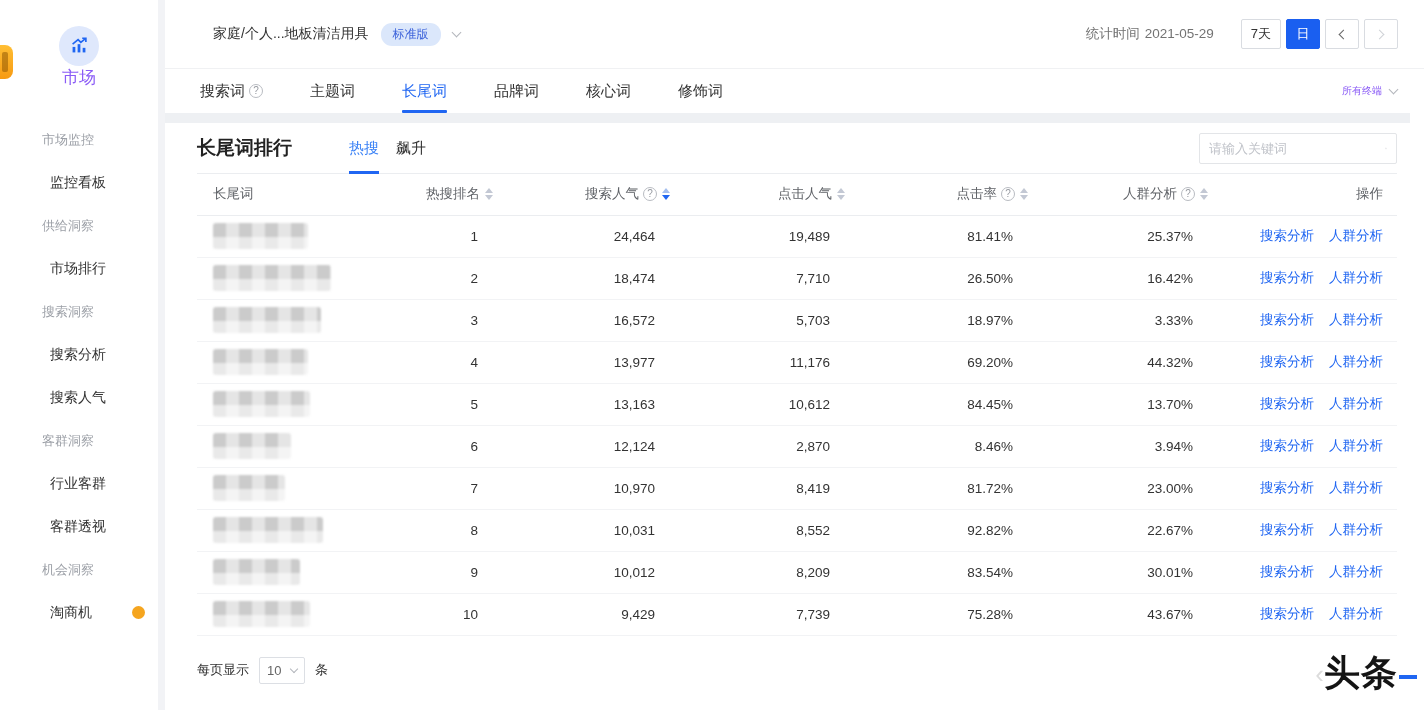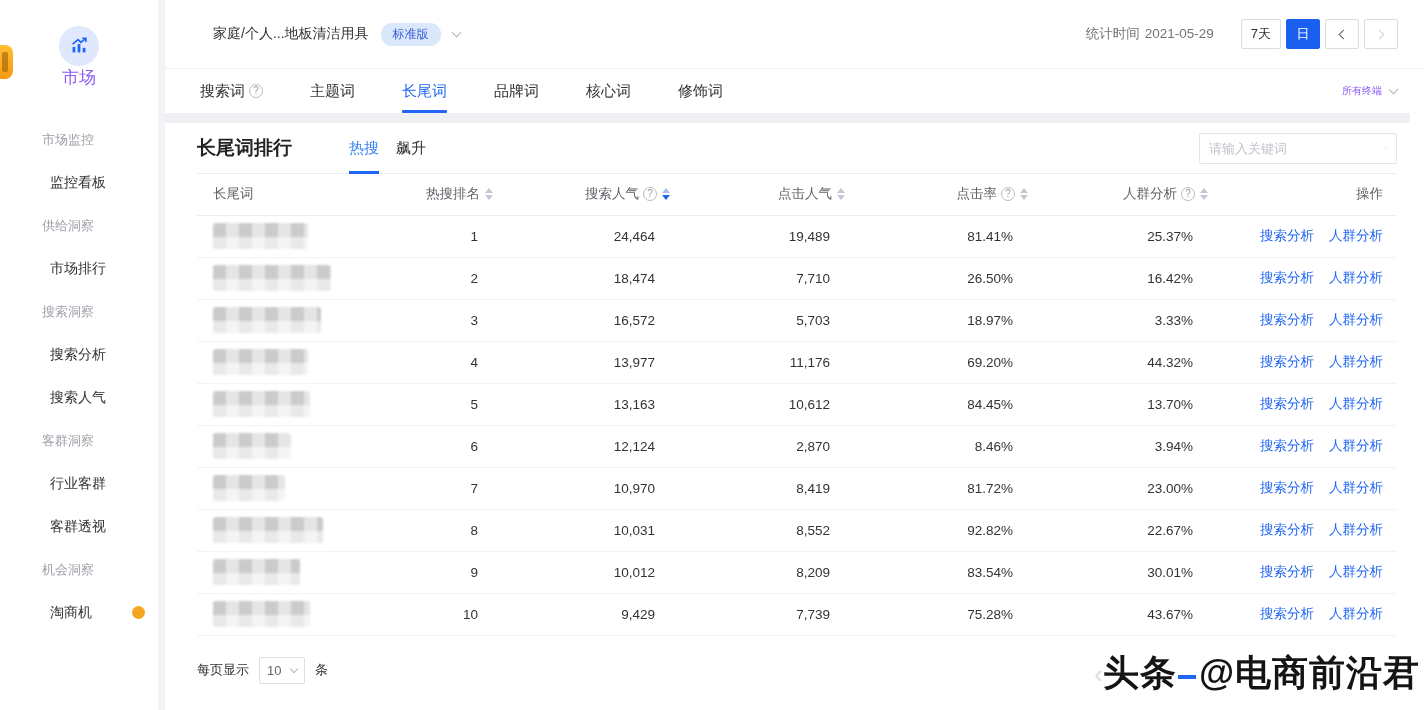--- a/index.html
+++ b/index.html
@@ -485,16 +485,15 @@
         </span>
         <span>条</span>
       </div>
     </div>
   </div>
 
   <div class="watermark">
     <span class="ghost-prev">‹</span>
     <span class="wm-text">头条</span>
     <span class="wm-dash"></span>
-    <span class="wm-text">@电商前沿君</span>
   </div>
 
 </div>
 
 </body></html>

